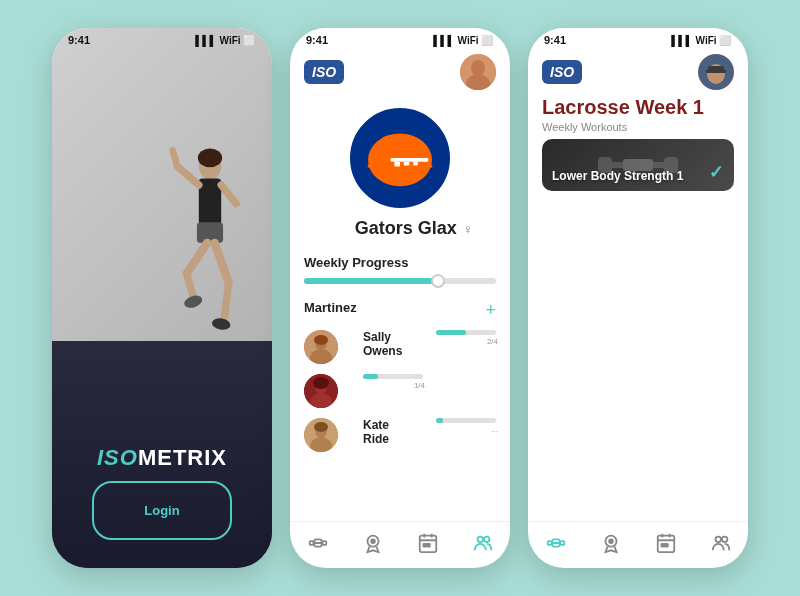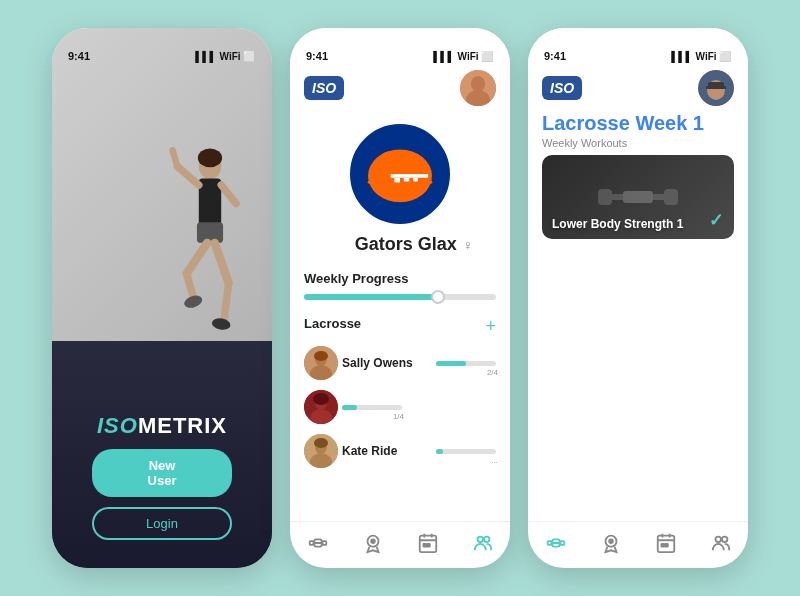--- a/index.html
+++ b/index.html
@@ -29,21 +29,21 @@
       box-shadow: 0 8px 30px rgba(0,0,0,0.18);
       position: relative;
       display: flex;
       flex-direction: column;
     }
     
     .status-bar {
       display: flex;
       justify-content: space-between;
       align-items: center;
-      padding: 22px 16px 4px;
+      padding: 6px 16px 4px;
       font-size: 10px;
       font-weight: 600;
       color: #111;
       flex-shrink: 0;
     }
     .status-bar .time { font-size: 11px; font-weight: 700; }
     .status-icons { display: flex; gap: 3px; align-items: center; font-size: 10px; }
 
     
     .phone1 {
@@ -92,23 +92,23 @@
       font-size: 13px;
       font-weight: 600;
       cursor: pointer;
       width: 140px;
     }
     .btn-login {
       background: transparent;
       color: #4ecdc4;
       border: 2px solid #4ecdc4;
       border-radius: 20px;
-      padding: 7px 44px;
+      padding: 20px 44px;
       font-size: 13px;
-      font-weight: 400;
+      font-weight: 700;
       cursor: pointer;
       width: 140px;
     }
     .phone2-header {
       display: flex;
       justify-content: space-between;
       align-items: center;
       padding: 4px 14px 8px;
       flex-shrink: 0;
     }
@@ -195,23 +195,22 @@
       height: 14px;
       background: #fff;
       border: 2px solid #ccc;
       border-radius: 50%;
       position: absolute;
       right: 0;
       top: -4px;
     }
     .teammate-row {
       display: flex;
-      align-items: center;
       padding: 5px 14px;
-      gap: 4px;
+      gap: 25px;
     }
     .teammate-avatar {
       width: 34px;
       height: 34px;
       border-radius: 50%;
       overflow: hidden;
       flex-shrink: 0;
     }
     .ta1 { background: linear-gradient(135deg, #c9956b, #a06040); }
     .ta2 { background: linear-gradient(135deg, #8b2020, #a03030); }
@@ -265,34 +264,34 @@
     .phone3-header {
       display: flex;
       justify-content: space-between;
       align-items: center;
       padding: 4px 14px 6px;
       flex-shrink: 0;
     }
     .page-title {
       font-size: 20px;
       font-weight: 800;
-      color: #3b82f6;
+      color: #7f1d1d;
       padding: 0 14px 2px;
     }
     .section-sub {
       font-size: 11px;
       color: #888;
       padding: 0 14px 6px;
     }
     .workout-card {
       margin: 0 14px 8px;
       border-radius: 10px;
       overflow: hidden;
       position: relative;
-      height: 84px;
+      height: 52px;
       flex-shrink: 0;
     }
     .workout-bg {
       width: 100%;
       height: 100%;
       position: absolute;
       top: 0; left: 0;
       display: flex;
       align-items: center;
       justify-content: center;
@@ -372,21 +371,20 @@
 
             <ellipse cx="60" cy="46" rx="13" ry="10" fill="#3a2010"></ellipse>
           </svg>
         </div>
       </div>
 
       <div class="phone1-bottom">
         <div class="logo-text">
           <span class="iso-part">ISO</span><span>METRIX</span>
         </div>
-        <button class="btn-new-user">New User</button>
         <button class="btn-login">Login</button>
       </div>
     </div>
   </div>
 
   <div class="phone" style="background:#fff;">
     <div class="status-bar" style="background:#fff;">
       <span class="time">9:41</span>
       <div class="status-icons">
         <span>▌▌▌</span>
@@ -440,21 +438,21 @@
       <span class="section-title">Weekly Progress</span>
     </div>
     <div class="progress-bar-container">
       <div class="progress-track">
         <div class="progress-fill" style="width:70%;"></div>
         <div class="progress-thumb" style="left:calc(70% - 7px);"></div>
       </div>
     </div>
 
     <div class="section-header">
-      <span class="section-title">Lacrosse</span>
+      <span class="section-title">Martinez</span>
       <span class="add-btn">+</span>
     </div>
 
     <div class="teammate-row">
       <div class="teammate-avatar ta1">
         <svg viewBox="0 0 34 34" width="34" height="34">
           <circle cx="17" cy="17" r="17" fill="#c9956b"></circle>
           <ellipse cx="17" cy="13" rx="6" ry="7" fill="#b07848"></ellipse>
           <ellipse cx="17" cy="28" rx="11" ry="9" fill="#b07848"></ellipse>
           <ellipse cx="17" cy="10" rx="7" ry="5" fill="#8B4513"></ellipse>

